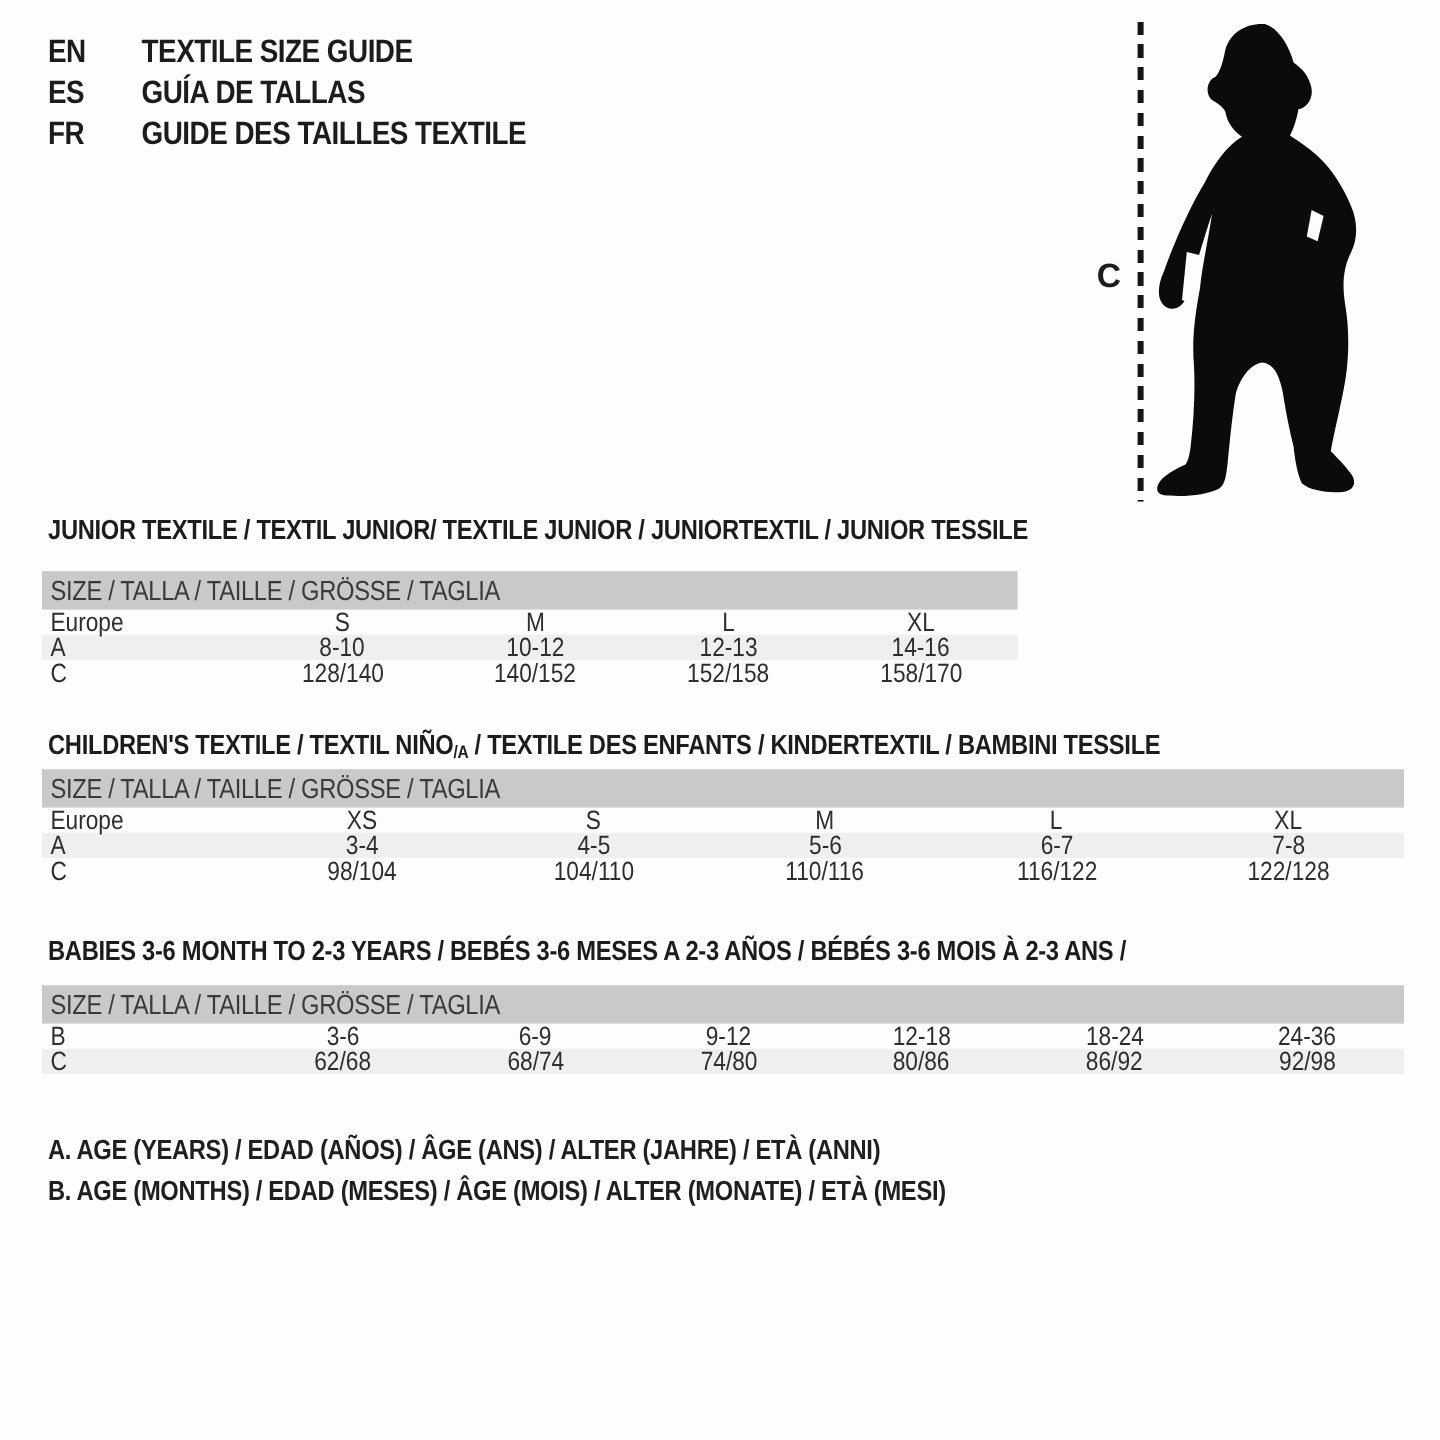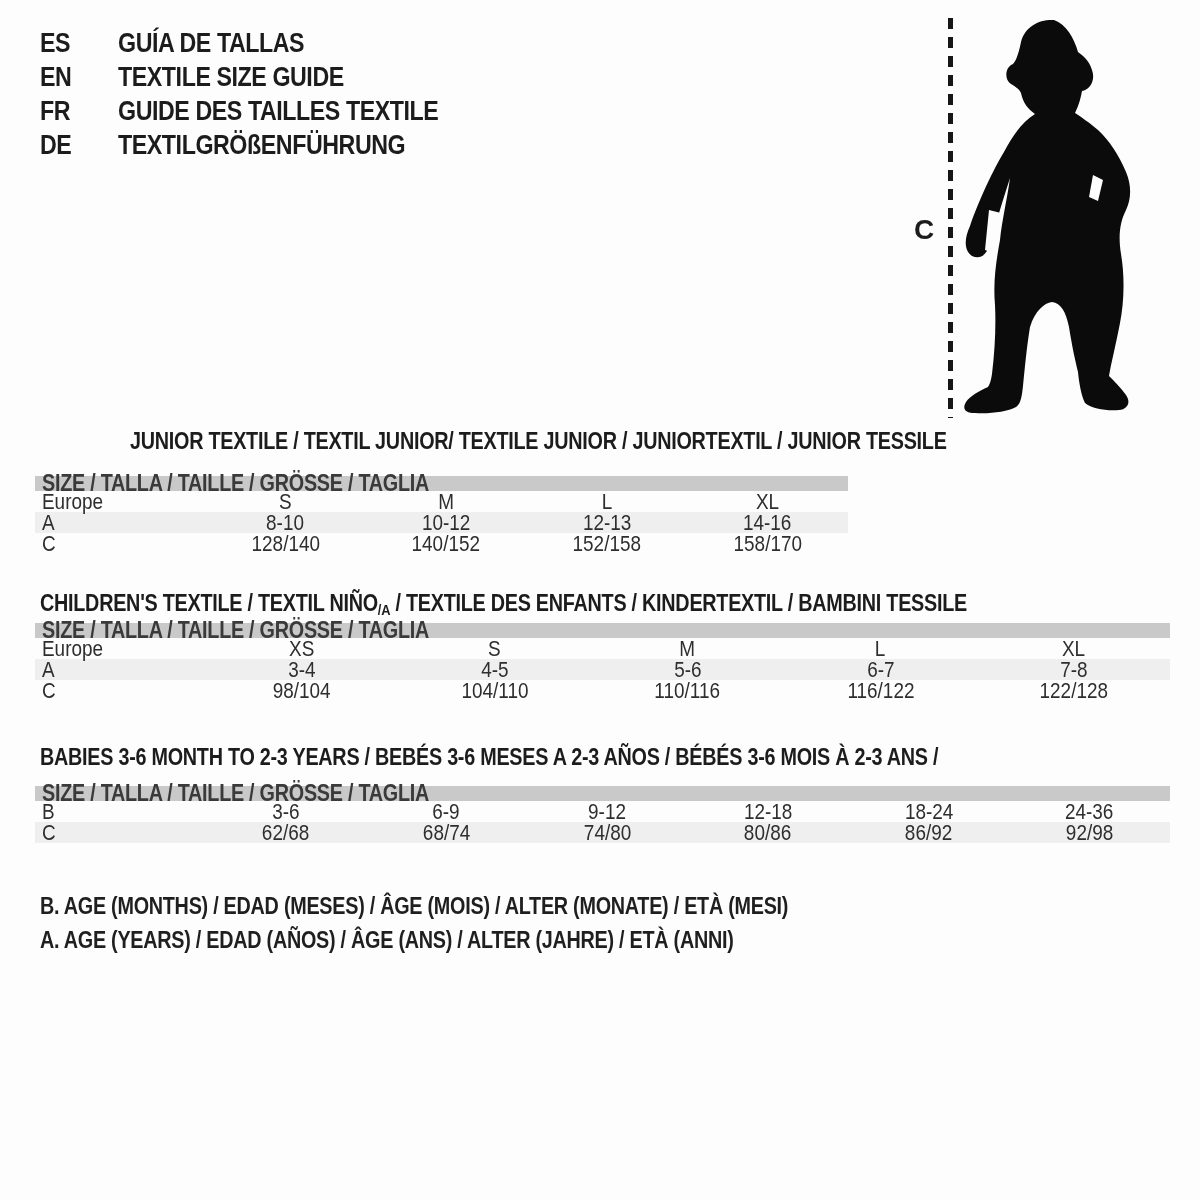--- a/index.html
+++ b/index.html
@@ -26,62 +26,58 @@
     position:absolute; left:48px; top:6px; width:5px; height:400px;
     background:repeating-linear-gradient(180deg,#161616 0 11px,rgba(0,0,0,0) 11px 19px);
   }
   .c-label { position:absolute; left:14px; top:202px; font-size:28px; font-weight:bold; }
   .figure svg { position:absolute; left:62px; top:2px; }
 
   
   .content { position:absolute; left:35px; top:428px; width:1135px; }
   .section-title { font-weight:bold; font-size:23px; line-height:26px; letter-spacing:-0.3px; margin-left:5px; }
   .title-sub { font-size:15px; vertical-align:-4px; font-weight:bold; }
-  .mt-junior { margin-bottom:22px;text-align:center; }
+  .mt-junior { margin-bottom:22px; }
   .gap-children { margin-top:36px; }
   .gap-babies { margin-top:28px; }
   .babies-line { line-height:33px; }
   .babies-title-block { margin-bottom:12px;margin-top:40px; }
   .mt-table2 { }
 
   .tbl { margin-top:0; }
   .tbl-junior { width:813px; }
   .tbl-wide { width:1135px; }
   .t-bar {
-    height:15px; background:#c9c9c9; display:flex; align-items:center;
-    padding-left:7px; font-weight:bold; font-size:23px; color:#3a3a3a; letter-spacing:-0.3px;
+    height:32px; background:#c9c9c9; display:flex; align-items:center;
+    padding-left:7px; font-weight:normal; font-size:23px; color:#3a3a3a; letter-spacing:-0.3px;
   }
   .t-row { display:flex; height:21px; align-items:center; font-size:22px; color:#2e2e2e; }
   .t-row.alt { background:#efefef; }
   .t-row .lbl { width:170px; padding-left:7px; }
   .t-row .val { flex:1; text-align:center; }
 
   
   .legend { margin-top:46px; margin-left:5px; }
   .legend-line { font-weight:bold; font-size:23px; line-height:34px; letter-spacing:-0.3px; color:#1f1f1f; }
 </style>
 </head>
 <body>
 
 <div class="lang-block">
   <div class="lang-row">
+    <span class="lang-code"><span class="cx">EN</span></span>
+    <span class="cx">TEXTILE SIZE GUIDE</span>
+  </div>
+  <div class="lang-row">
     <span class="lang-code"><span class="cx">ES</span></span>
     <span class="cx">GUÍA DE TALLAS</span>
-  </div>
-  <div class="lang-row">
-    <span class="lang-code"><span class="cx">EN</span></span>
-    <span class="cx">TEXTILE SIZE GUIDE</span>
   </div>
   <div class="lang-row">
     <span class="lang-code"><span class="cx">FR</span></span>
     <span class="cx">GUIDE DES TAILLES TEXTILE</span>
-  </div>
-  <div class="lang-row">
-    <span class="lang-code"><span class="cx">DE</span></span>
-    <span class="cx">TEXTILGRÖßENFÜHRUNG</span>
   </div>
 </div>
 
 <div class="figure">
   <span class="c-label">C</span>
   <div class="dash-line"></div>
   <svg width="178" height="406" viewBox="0 0 178 406" aria-hidden="true">
     <path fill="#0b0b0b" d="
       M92,6
       C78,5 63,12 59,28
@@ -211,17 +207,17 @@
       <span class="val"><span class="cx center">62/68</span></span>
       <span class="val"><span class="cx center">68/74</span></span>
       <span class="val"><span class="cx center">74/80</span></span>
       <span class="val"><span class="cx center">80/86</span></span>
       <span class="val"><span class="cx center">86/92</span></span>
       <span class="val"><span class="cx center">92/98</span></span>
     </div>
   </div>
 
   <div class="legend">
+    <div class="legend-line"><span class="cx">A. AGE (YEARS) / EDAD (AÑOS) / ÂGE (ANS) / ALTER (JAHRE) / ETÀ (ANNI)</span></div>
     <div class="legend-line"><span class="cx">B. AGE (MONTHS) / EDAD (MESES) / ÂGE (MOIS) / ALTER (MONATE) / ETÀ (MESI)</span></div>
-    <div class="legend-line"><span class="cx">A. AGE (YEARS) / EDAD (AÑOS) / ÂGE (ANS) / ALTER (JAHRE) / ETÀ (ANNI)</span></div>
   </div>
 
 </div>
 
 </body></html>

